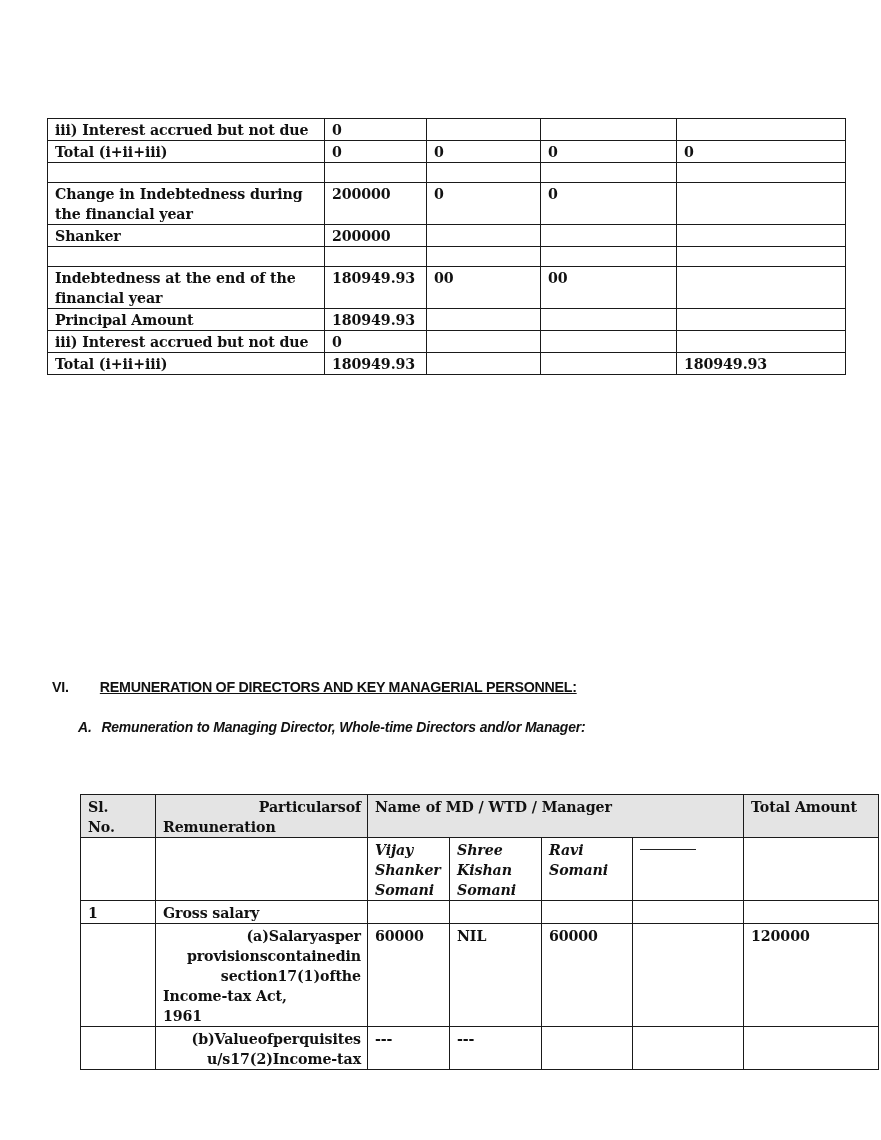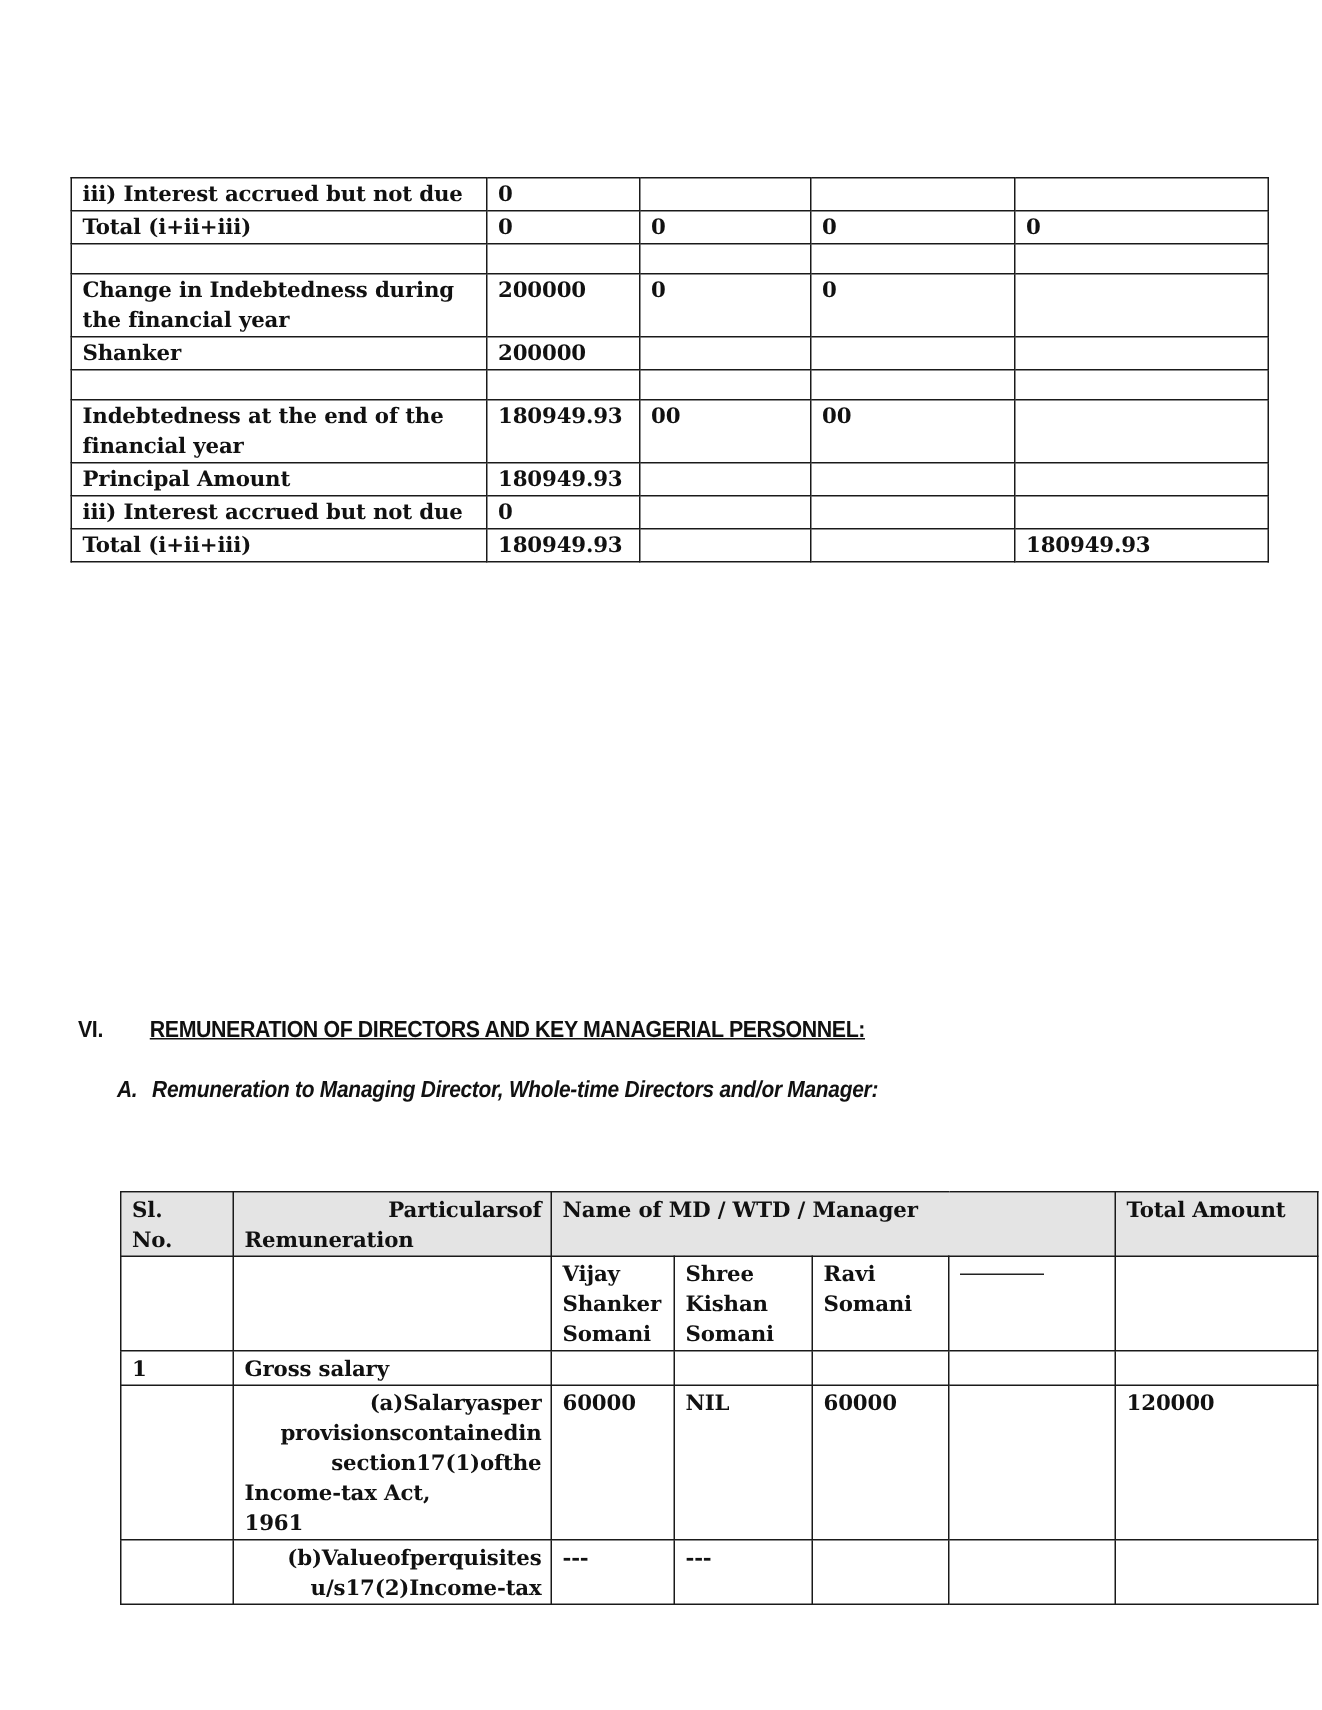--- a/index.html
+++ b/index.html
@@ -157,21 +157,21 @@
     <td class="shade">
       <div class="just-line">
             <span>Particulars</span>
             <span>of</span>
           </div>
       <div>Remuneration</div>
     </td>
     <td class="shade" colspan="4">Name of MD / WTD / Manager</td>
     <td class="shade">Total Amount</td>
   </tr>
-  <tr style="height:62px;">
+  <tr style="height:62px;font-style:italic;">
     <td></td>
     <td></td>
     <td>
       <div>Vijay</div>
       <div>Shanker</div>
       <div>Somani</div>
     </td>
     <td>
       <div>Shree</div>
       <div>Kishan</div>

